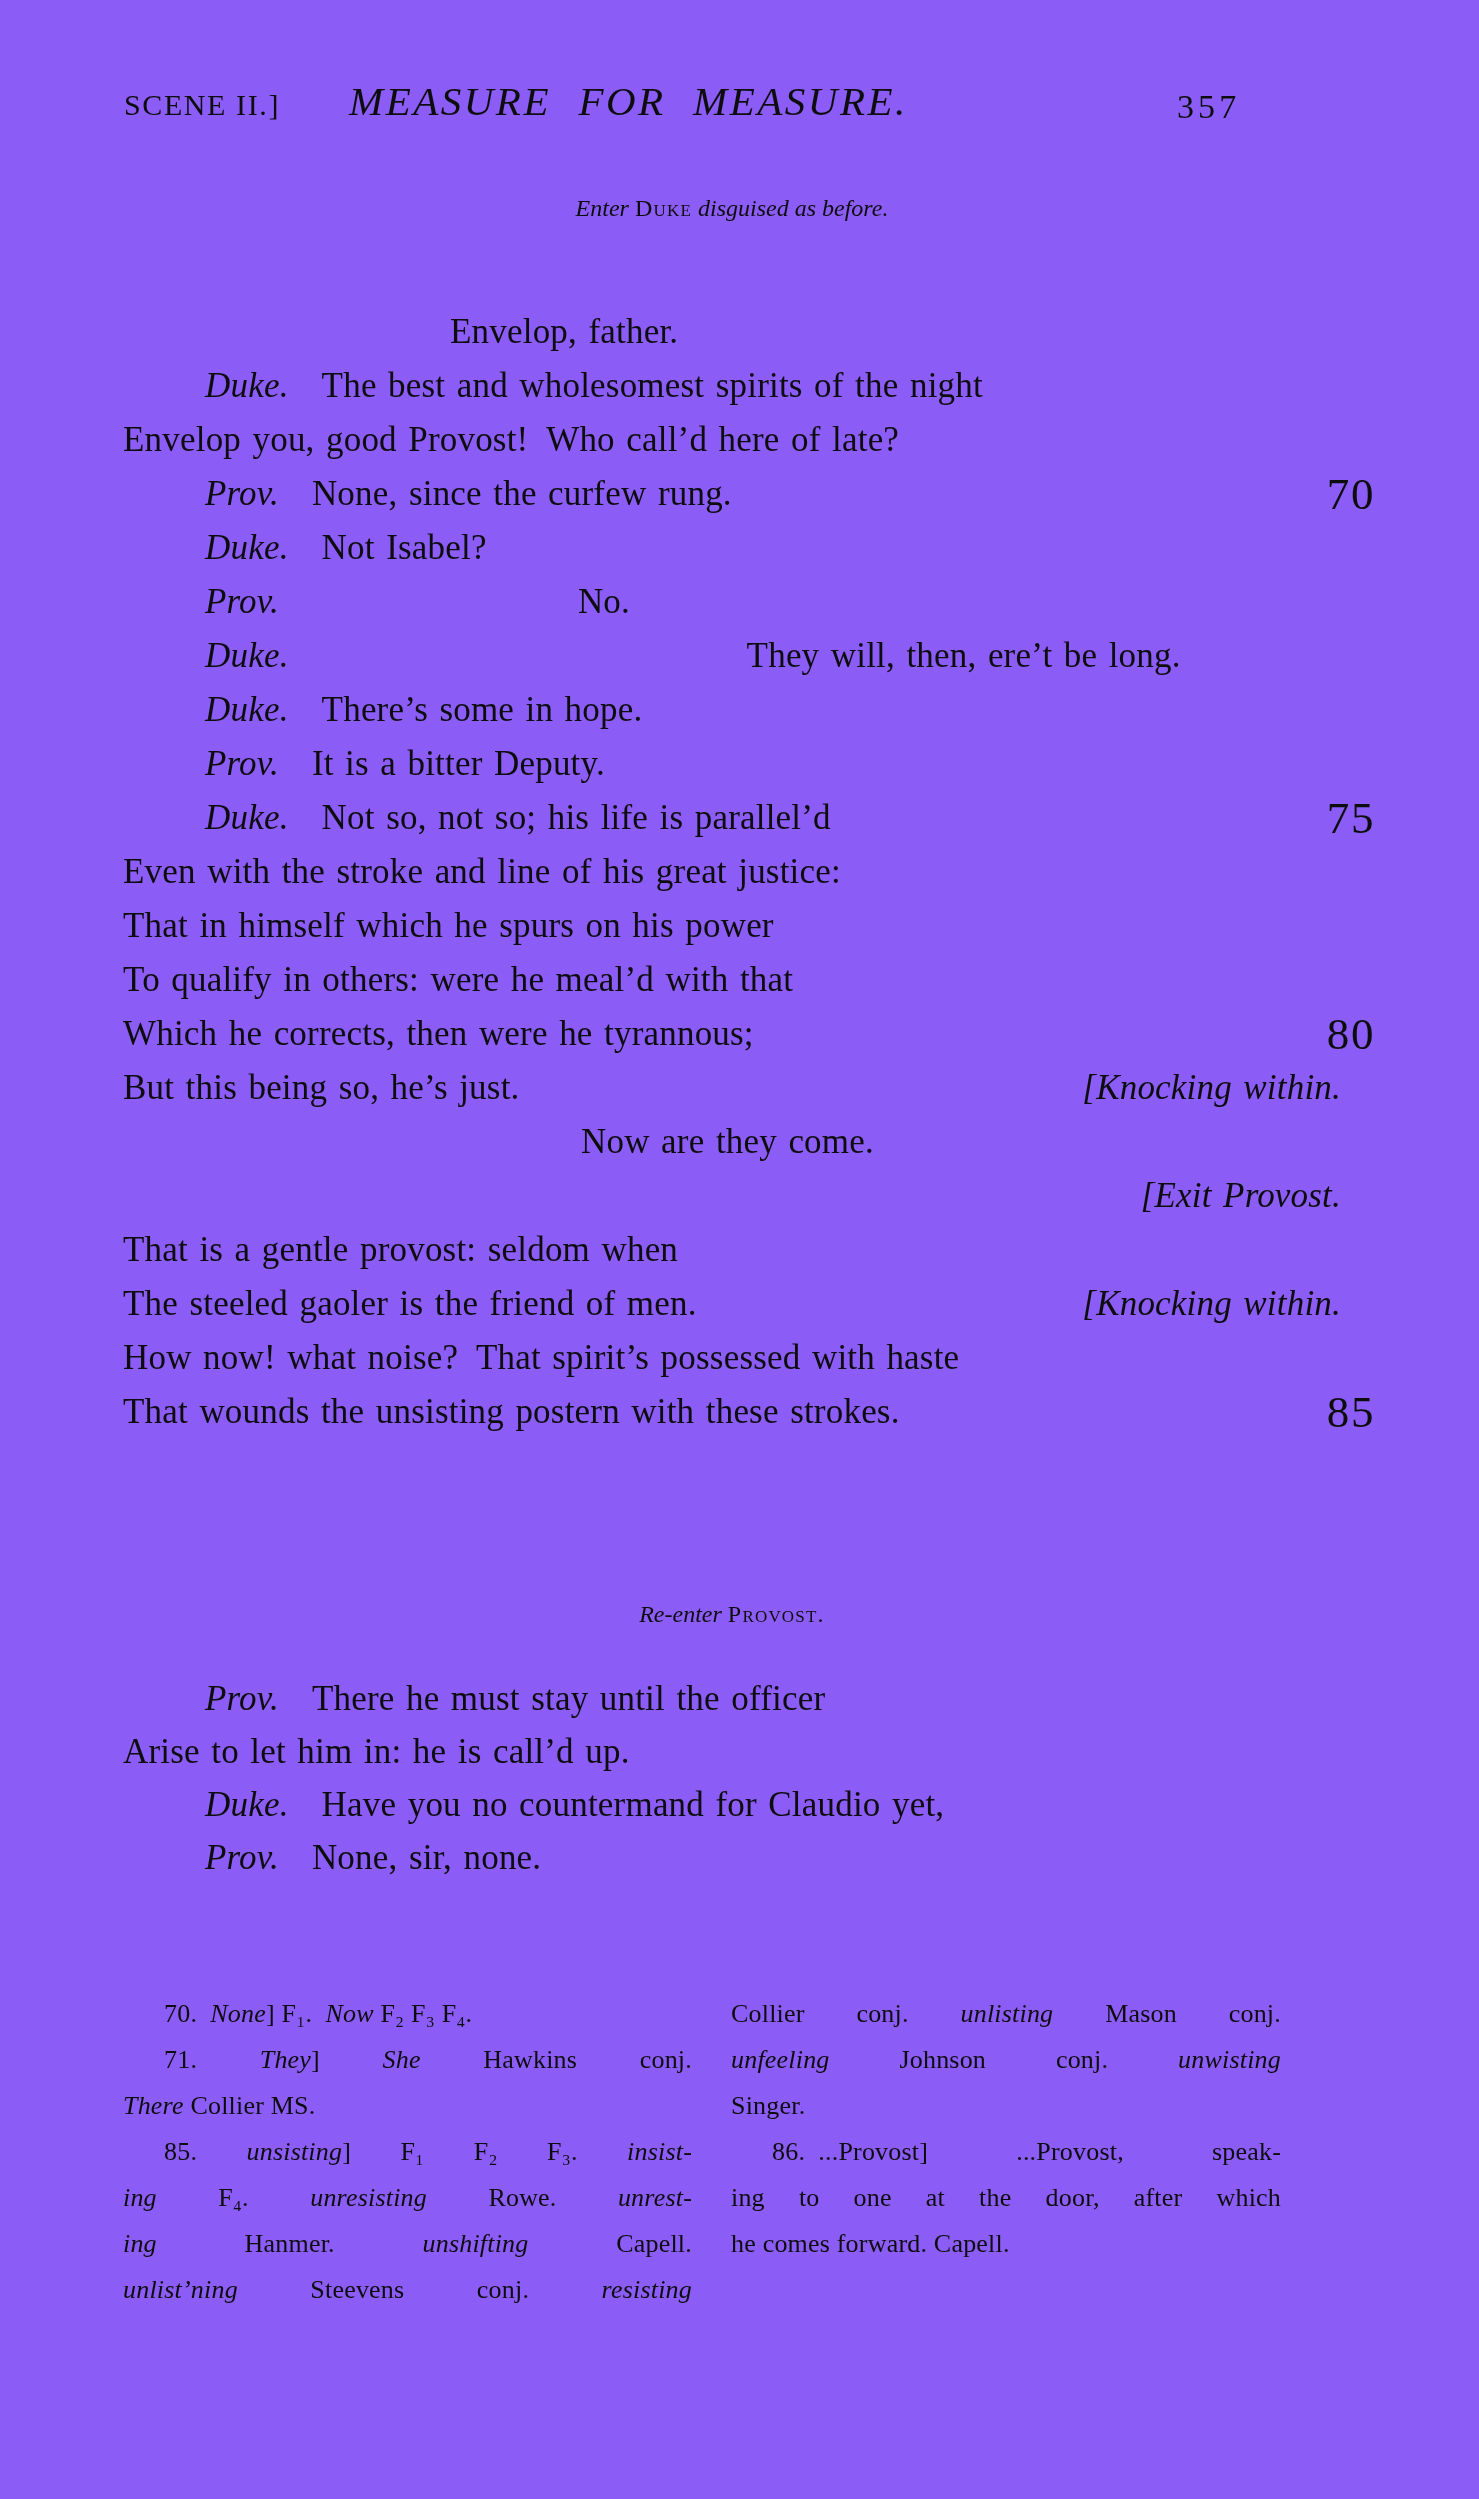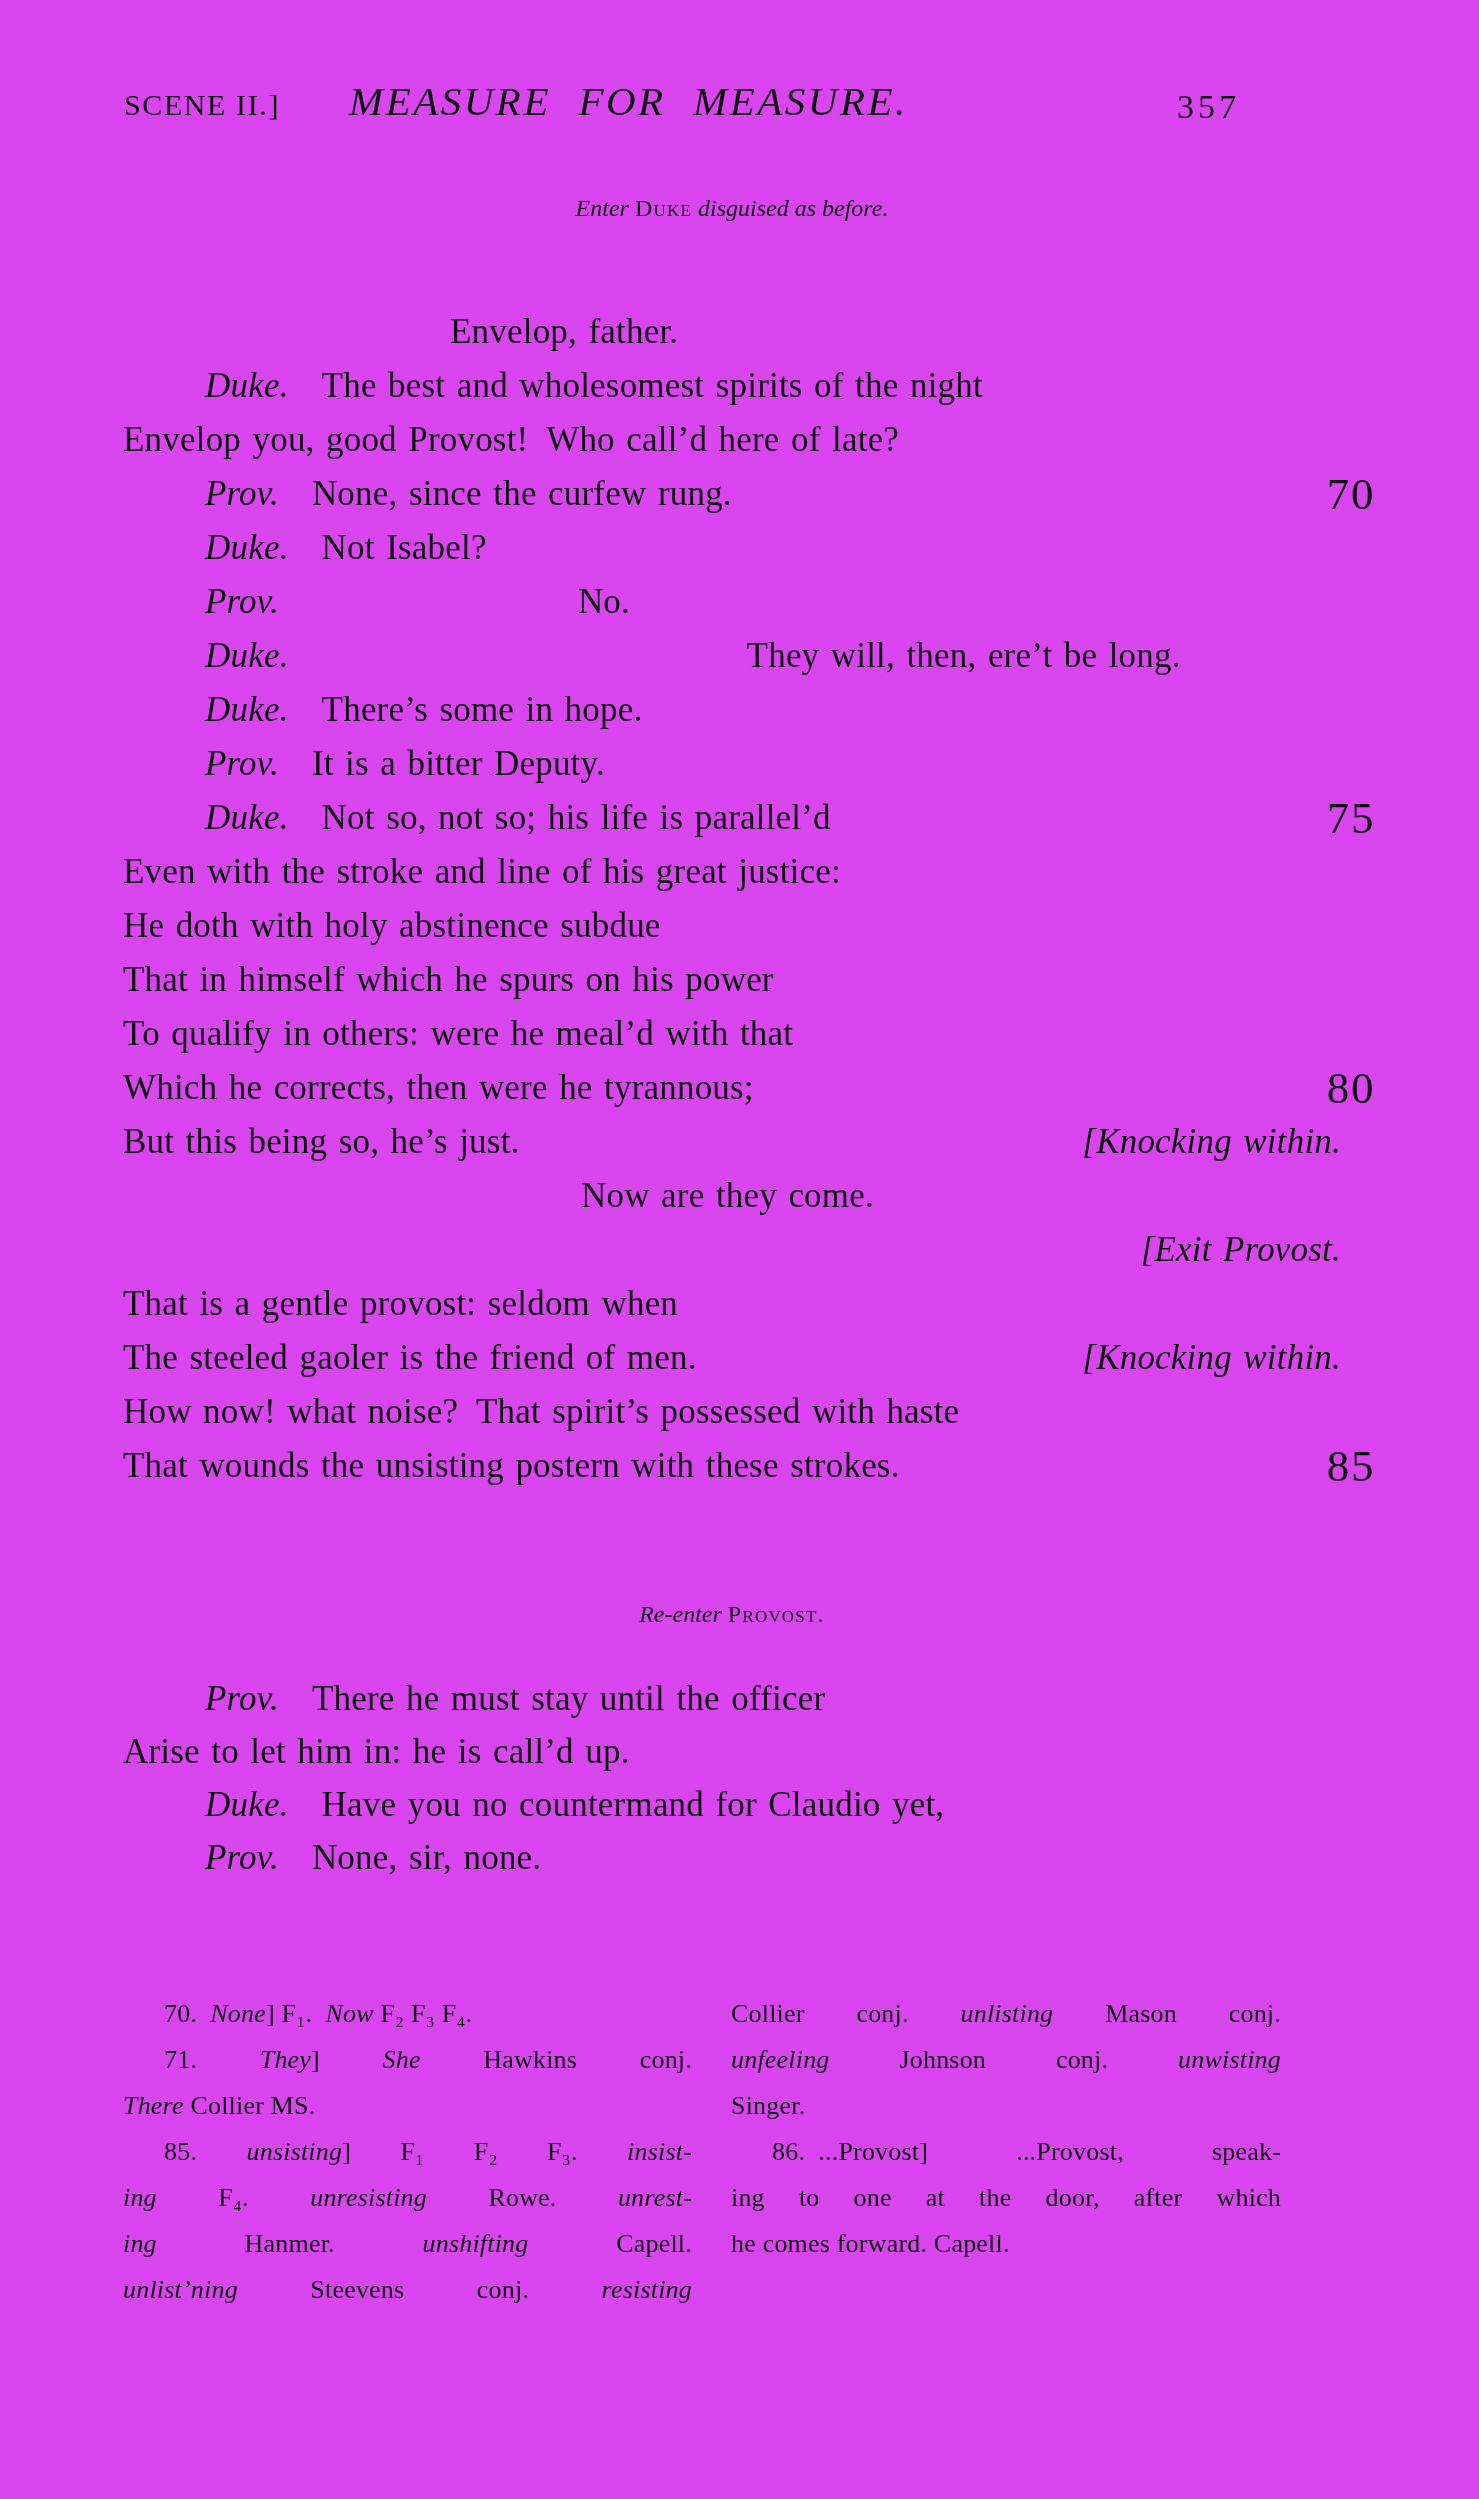--- a/index.html
+++ b/index.html
@@ -1,18 +1,18 @@
 <!DOCTYPE html>
 <html style="font-size:13px"><head>
 <meta charset="utf-8">
 <style>
   html,body { margin:0; padding:0; background:#ffffff; }
   .page {
     position:relative; width:1479px; height:2500px;
-    background:#d946ef; color:#0d0d0d; overflow:hidden;
+    background:#8b5cf6; color:#0d0d0d; overflow:hidden;
     font-family:"Liberation Serif","DejaVu Serif",serif;
   }
   
   .running-head { position:absolute; top:75px; left:0; right:0; height:65px; }
   .scene-label { position:absolute; left:124px; top:13px; font-size:30px; letter-spacing:1.6px; }
   .play-title  { position:absolute; left:349px; top:1.6px; font-style:italic; font-size:41px;
                  letter-spacing:2.5px; word-spacing:14.7px; }
   .page-number { position:absolute; left:1177px; top:13px; font-size:34px; letter-spacing:4.1px; }
 
   
@@ -65,21 +65,20 @@
     <p class="line ind"><span class="speaker">Duke.</span><span class="t">The best and wholesomest spirits of the night</span></p>
     <p class="line"><span class="t">Envelop you, good Provost! Who call’d here of late?</span></p>
     <p class="line ind"><span class="speaker">Prov.</span><span class="t">None, since the curfew rung.</span><span class="num">70</span></p>
     <p class="line ind"><span class="speaker">Duke.</span><span class="t">Not Isabel?</span></p>
     <p class="line ind"><span class="speaker">Prov.</span><span class="t ml325">No.</span></p>
     <p class="line ind"><span class="speaker">Duke.</span><span class="t ml520">They will, then, ere’t be long.</span></p>
     <p class="line ind"><span class="speaker">Duke.</span><span class="t">There’s some in hope.</span></p>
     <p class="line ind"><span class="speaker">Prov.</span><span class="t ml550">It is a bitter Deputy.</span></p>
     <p class="line ind"><span class="speaker">Duke.</span><span class="t">Not so, not so; his life is parallel’d</span><span class="num">75</span></p>
     <p class="line"><span class="t">Even with the stroke and line of his great justice:</span></p>
-    <p class="line"><span class="t">He doth with holy abstinence subdue</span></p>
     <p class="line"><span class="t">That in himself which he spurs on his power</span></p>
     <p class="line"><span class="t">To qualify in others: were he meal’d with that</span></p>
     <p class="line"><span class="t">Which he corrects, then were he tyrannous;</span><span class="num">80</span></p>
     <p class="line"><span class="t">But this being so, he’s just.</span><span class="tail">[Knocking within.</span></p>
     <p class="line"><span class="t ml560">Now are they come.</span></p>
     <p class="line">
         <span class="tail">[Exit Provost.</span>
       </p>
     <p class="line"><span class="t">That is a gentle provost: seldom when</span></p>
     <p class="line"><span class="t">The steeled gaoler is the friend of men.</span><span class="tail">[Knocking within.</span></p>

